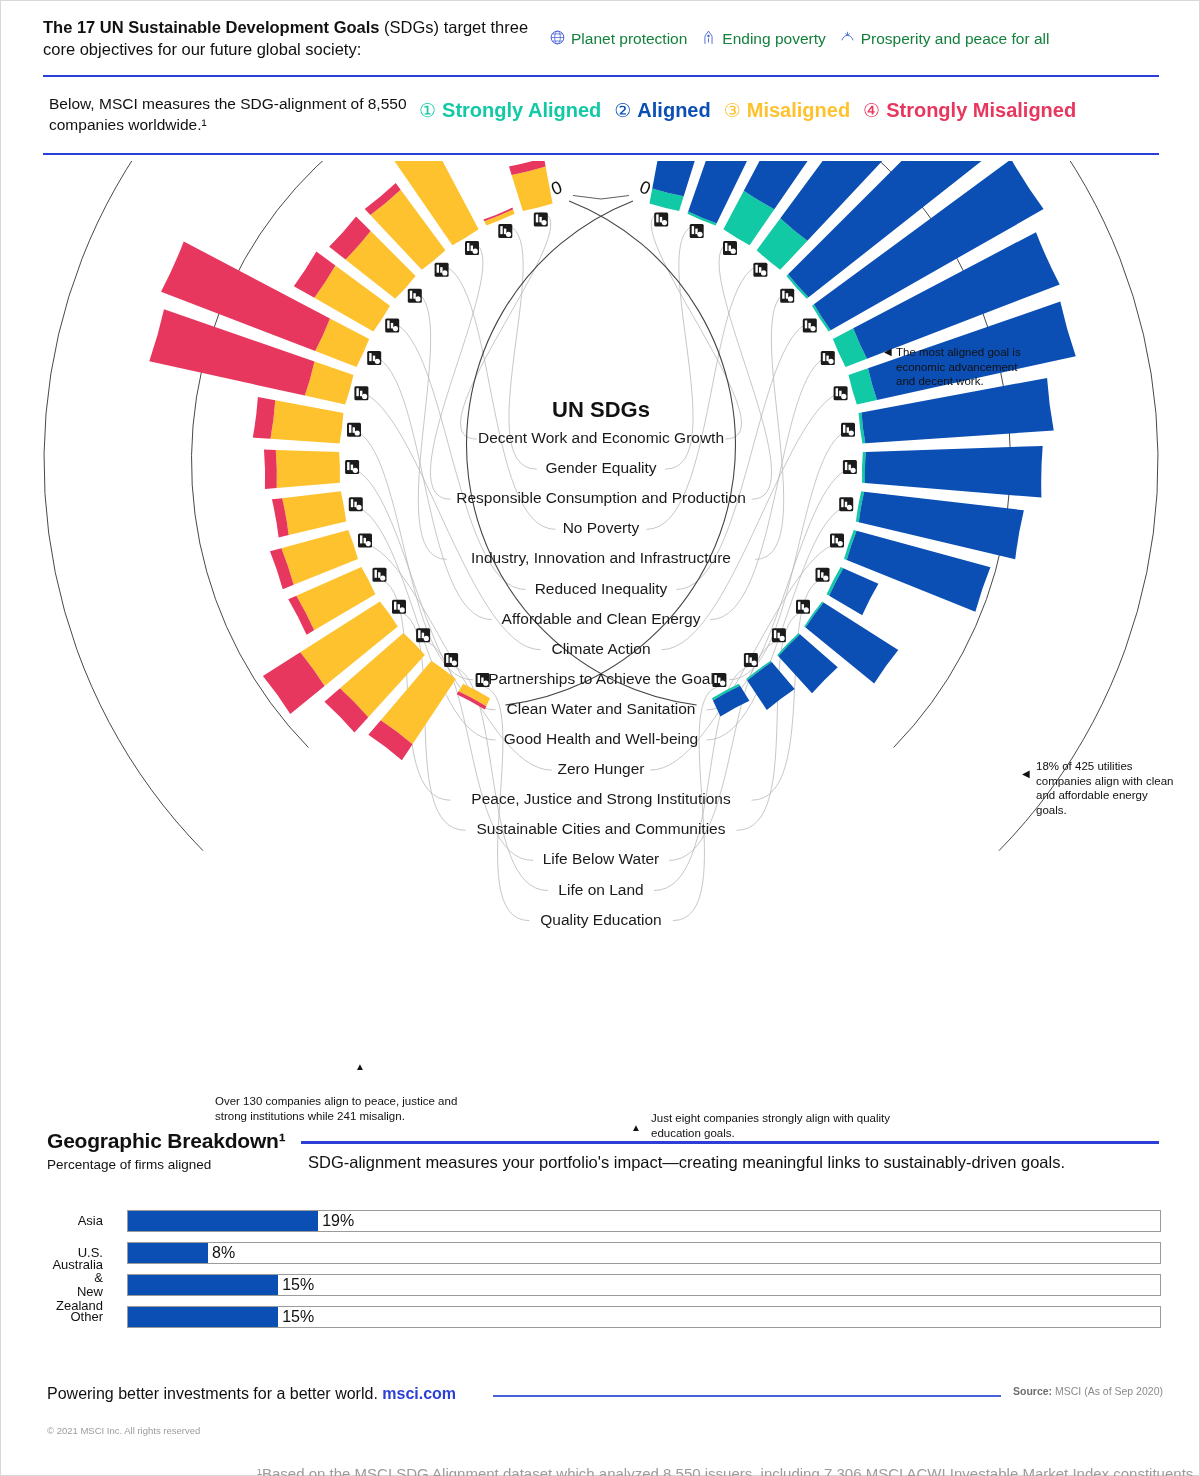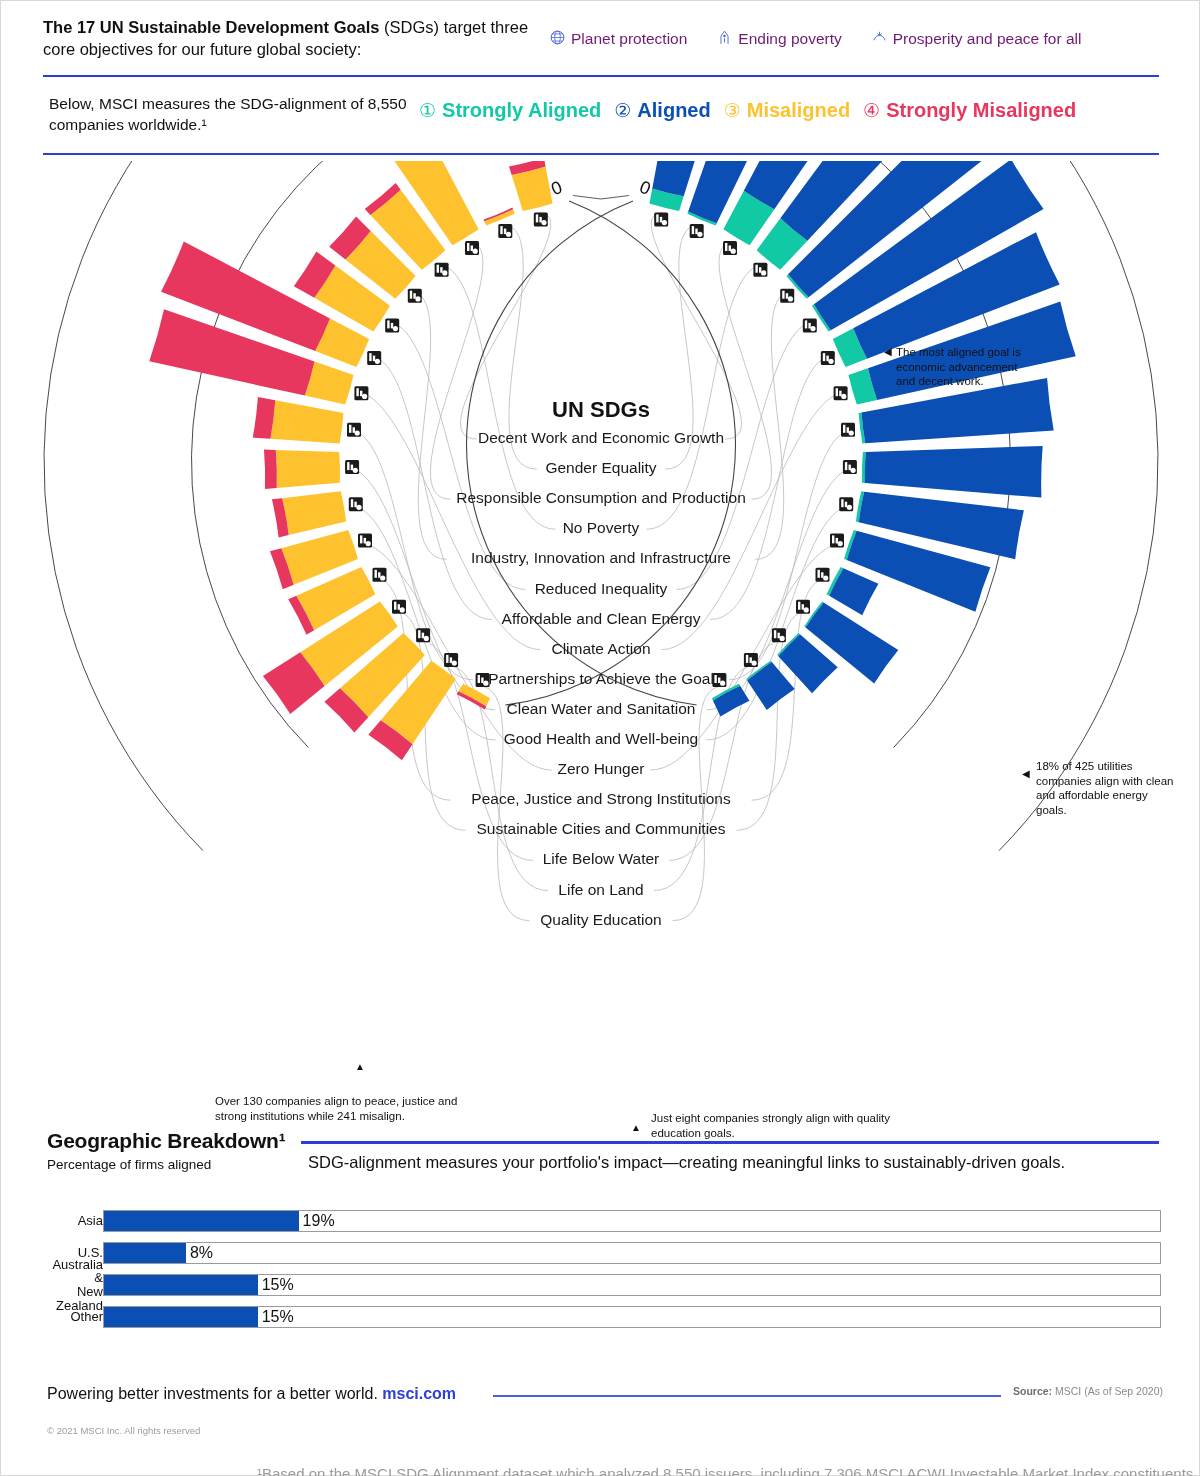--- a/index.html
+++ b/index.html
@@ -15,21 +15,21 @@
   }
 
   
   .hdr{position:absolute;left:0;top:0;width:964px;height:160px;}
   .hdr-title{
     position:absolute;left:42px;top:16px;width:500px;
     font-size:16.5px;line-height:1.32;color:#111;
   }
   .hdr-title b{font-weight:bold;}
   .objectives{position:absolute;left:548px;top:28px;width:640px;
-    font-size:15.5px;color:#701a75;display:flex;align-items:center;gap:16px;white-space:nowrap;}
+    font-size:15.5px;color:#15803d;display:flex;align-items:center;gap:0;white-space:nowrap;}
   .obj{display:inline-flex;align-items:center;margin-right:13px;}
   .obj .gly{color:#4a62d8;font-size:17px;margin-right:5px;line-height:1;}
   .rule{position:absolute;height:2px;background:#2b3fd6;}
   .rule1{left:42px;top:74px;width:1116px;}
   .rule2{left:42px;top:152px;width:1116px;}
 
   .sub-left{position:absolute;left:48px;top:92px;width:360px;font-size:15.5px;line-height:1.36;color:#111;}
   .legend{position:absolute;left:418px;top:98px;display:flex;align-items:center;gap:13px;white-space:nowrap;}
   .lg{font-size:20px;font-weight:bold;display:inline-flex;align-items:center;gap:6px;}
   .lg .num{font-size:19px;font-weight:normal;}
@@ -52,21 +52,21 @@
 
   
   .geo{position:absolute;left:0;top:1120px;width:1200px;height:250px;}
   .geo-title{position:absolute;left:46px;top:8px;font-size:21px;font-weight:bold;color:#111;letter-spacing:-0.2px;}
   .geo-sub{position:absolute;left:46px;top:36px;font-size:13.5px;color:#111;}
   .geo-rule{position:absolute;left:300px;top:20px;width:858px;height:2.5px;background:#2b3fd6;}
   .geo-tag{position:absolute;left:307px;top:32px;font-size:16.5px;color:#111;}
 
   .bars{position:absolute;left:40px;top:88px;width:1120px;}
   .brow{display:flex;align-items:center;height:24px;margin-bottom:8px;}
-  .blab{width:62px;text-align:right;font-size:13px;line-height:1.05;color:#111;padding-right:0;}
+  .blab{width:62px;text-align:right;font-size:13px;line-height:1.05;color:#111;padding-right:24px;}
   .btrack{position:relative;flex:1;height:22px;border:1px solid #9a9a9a;box-sizing:border-box;background:#fff;}
   .bfill{position:absolute;left:0;top:0;bottom:0;background:#0b4fb5;}
   .bval{position:absolute;top:-1px;font-size:16px;color:#111;line-height:22px;}
 
   
   .ftr{position:absolute;left:0;top:1380px;width:1200px;height:96px;}
   .tagline{position:absolute;left:46px;top:4px;font-size:16px;color:#111;}
   .msci{color:#2b3fd6;font-weight:bold;}
   .ftr-rule{position:absolute;left:492px;top:14px;width:508px;height:2px;background:#4a62d8;}
   .src{position:absolute;left:1012px;top:4px;font-size:10.5px;color:#8a8a8a;}

